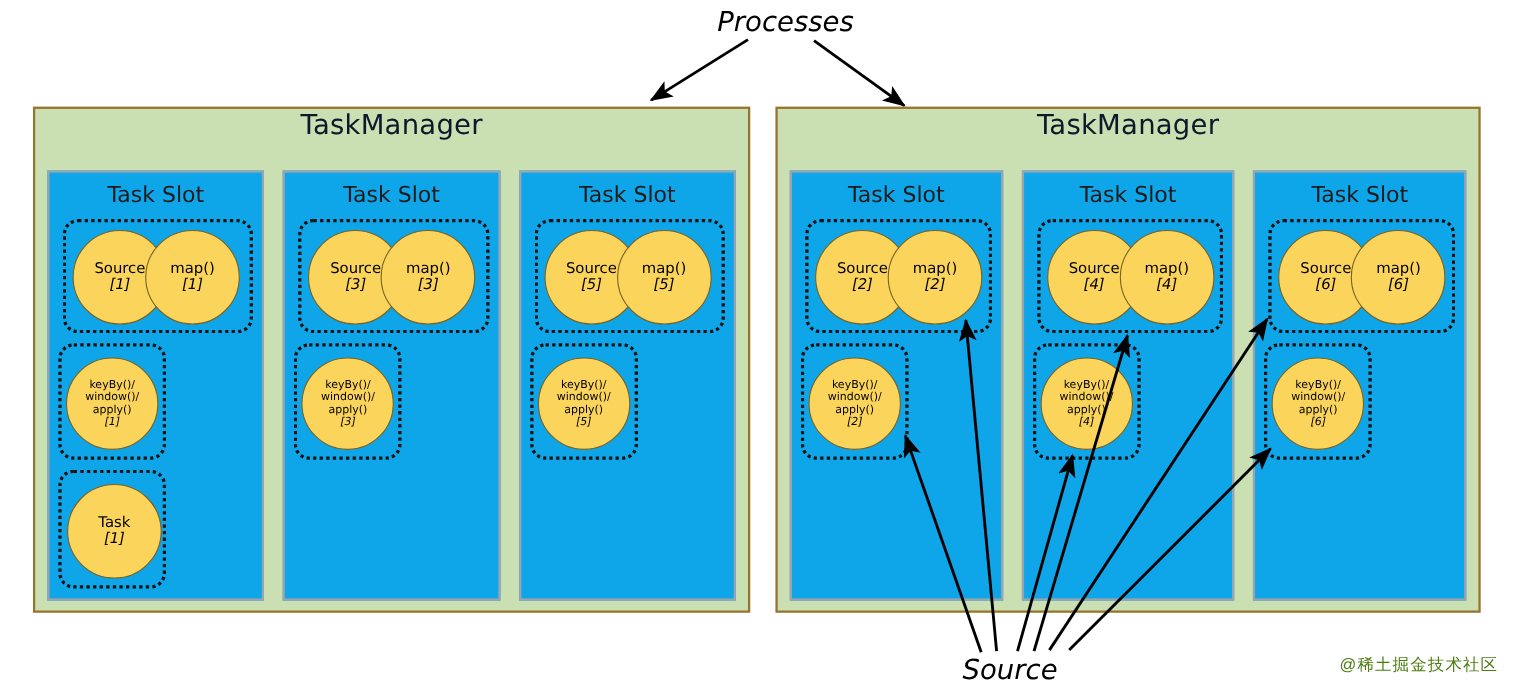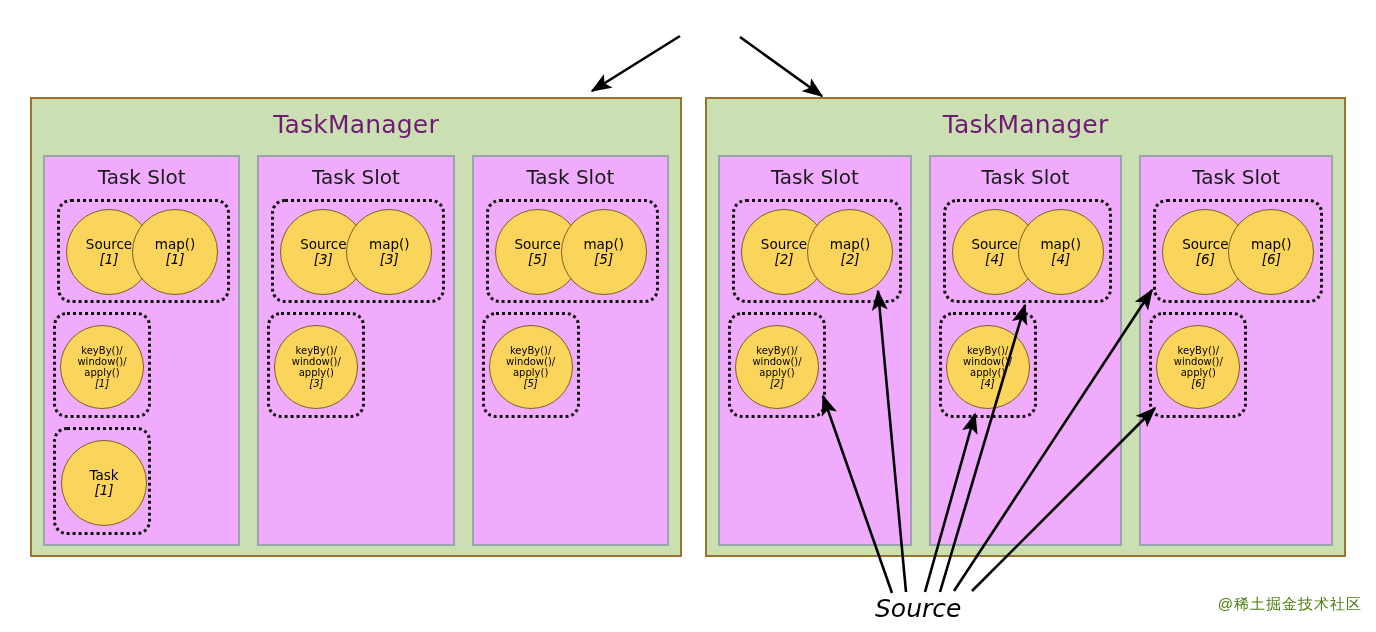--- a/index.html
+++ b/index.html
@@ -30,38 +30,37 @@
 
   
   .taskmanager {
     background: #cbe0b2;
     border: 2px solid #99722b;
     box-sizing: border-box;
   }
   .tm-title {
     text-align: center;
     font-size: 25px;
-    color: #701a75;
+    color: #0f172a;
     letter-spacing: .2px;
-    padding-top: 11px;
     font-family: "DejaVu Sans", "Liberation Sans", sans-serif;
   }
   .slots-row {
     position: absolute;
     left: 0; right: 0;
     top: 56px;
     bottom: 9px;
     display: flex;
     gap: 17px;
     padding: 0 11px;
     box-sizing: border-box;
   }
   .task-slot {
     flex: 1 1 0;
-    background: #f0abfc;
+    background: #0ea5e9;
     border: 2px solid #9aa3ae;
     box-sizing: border-box;
     position: relative;
   }
   .slot-title {
     text-align: center;
     font-size: 20px;
     color: #1a1a1a;
     padding-top: 8px;
     font-family: "DejaVu Sans", "Liberation Sans", sans-serif;
@@ -147,20 +146,21 @@
     color: #4d7c0f;
     letter-spacing: 1px;
     font-family: Liberation Sans, sans-serif;
   }
 </style>
 </head>
 <body>
 
 <div id="canvas">
 
+  <div class="abs annot-label" style="left:652px; top:5px;">Processes</div>
 
   <div class="abs taskmanager" style="left:30px; top:97px; width:652px; height:460px;">
     <div class="tm-title">TaskManager</div>
     <div class="slots-row">
 
       <div class="task-slot">
         <div class="slot-title">Task Slot</div>
         <div class="chain pair">
           <div class="op source">
             <span>Source</span>

